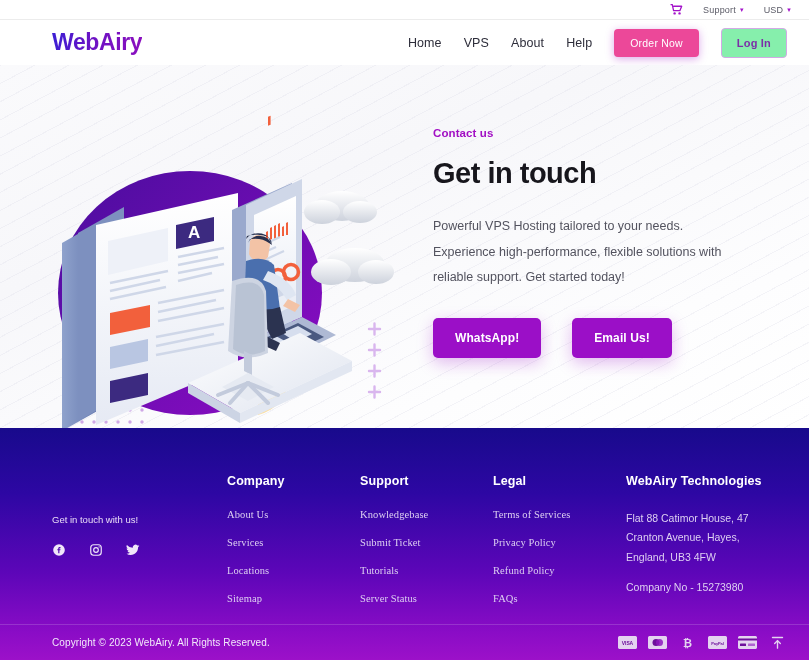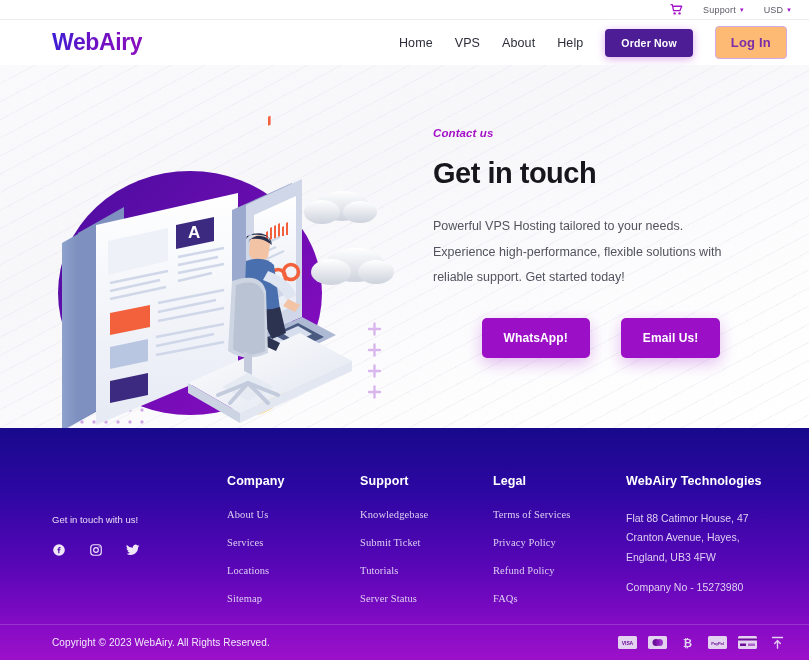--- a/index.html
+++ b/index.html
@@ -43,27 +43,27 @@
     -webkit-background-clip: text; background-clip: text;
     -webkit-text-fill-color: transparent; color: #6c12c4;
     display: flex; align-items: baseline;
   }
   .nav { display: flex; align-items: center; gap: 22px; }
   .nav-link {
     font-size: 12.5px; color: #2d2d3a; text-decoration: none;
     letter-spacing: .1px;
   }
   .btn-order {
-    background: #4c1d95; color: #fff; font-size: 10.5px; font-weight: 700;
+    background: #ec4899; color: #fff; font-size: 10.5px; font-weight: 400;
     padding: 8px 16px; border-radius: 4px; border: none;
     letter-spacing: .2px; white-space: nowrap;
     box-shadow: 0 2px 9px rgba(155,15,199,.35);
   }
   .btn-login {
-    background: #fdba74; color: #7b2ea8; font-size: 13px; font-weight: 600;
+    background: #86efac; color: #7b2ea8; font-size: 11px; font-weight: 600;
     padding: 8px 15px; border-radius: 4px;
     border: 1px solid #d3a9e6; letter-spacing: .2px; white-space: nowrap;
   }
 
   
   .hero {
     position: relative; height: 363px; overflow: hidden;
     background: linear-gradient(160deg,#fafafc 0%, #f7f7fa 35%, #fdfdfe 75%, #ffffff 100%);
     display: flex;
   }
@@ -71,31 +71,31 @@
     content:""; position:absolute; inset:0;
     background: repeating-linear-gradient(152deg, rgba(220,220,232,.30) 0 1px, rgba(255,255,255,0) 1px 16px);
     pointer-events:none;
   }
   .hero-art { position: relative; width: 425px; height: 363px; flex: none; }
   .hero-copy {
     position: relative; flex: 1; padding: 62px 40px 0 8px;
   }
   .eyebrow {
     font-size: 11.5px; font-weight: 700; color: #a20fc4;
-    letter-spacing: .1px; margin-bottom: 18px; font-style: italic;
+    letter-spacing: .1px; margin-bottom: 18px;
   }
   .h1 {
     font-size: 29px; font-weight: 700; color: #17161c;
     letter-spacing: -.5px; margin-bottom: 24px;
   }
   .lede {
     font-size: 12.5px; line-height: 2.05; color: #53535f;
     max-width: 308px; margin-bottom: 27px;
   }
-  .cta-row { display: flex; gap: 31px; justify-content: center; }
+  .cta-row { display: flex; gap: 31px; }
   .btn-cta {
     background: #9b0fc7; color: #fff; font-size: 12px; font-weight: 700;
     border: none; border-radius: 5px; padding: 13px 22px;
     box-shadow: 0 5px 16px rgba(155,15,199,.28);
     letter-spacing: .1px;
   }
 
   
   .footer {
     position: relative; height: 232px;

